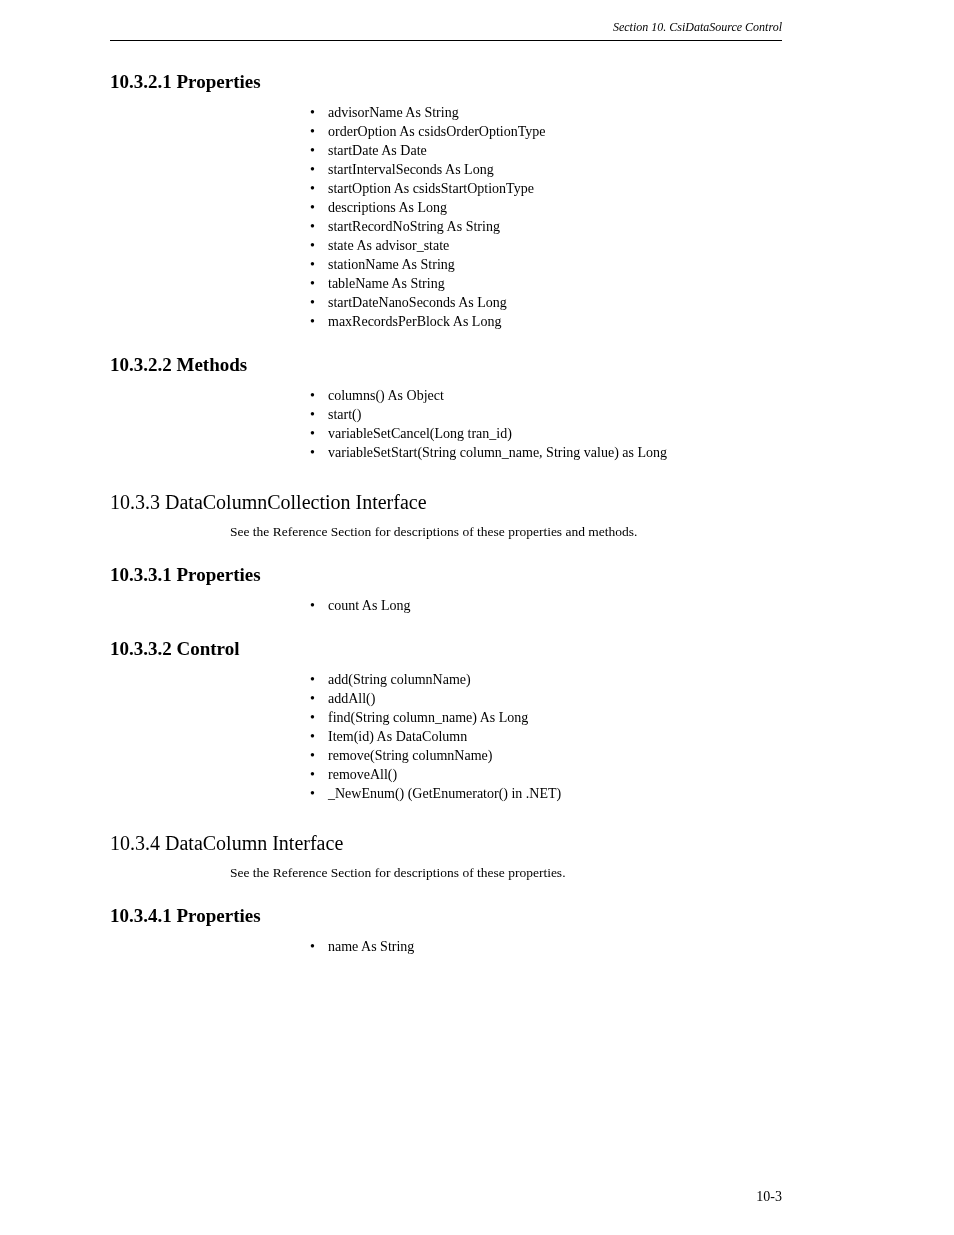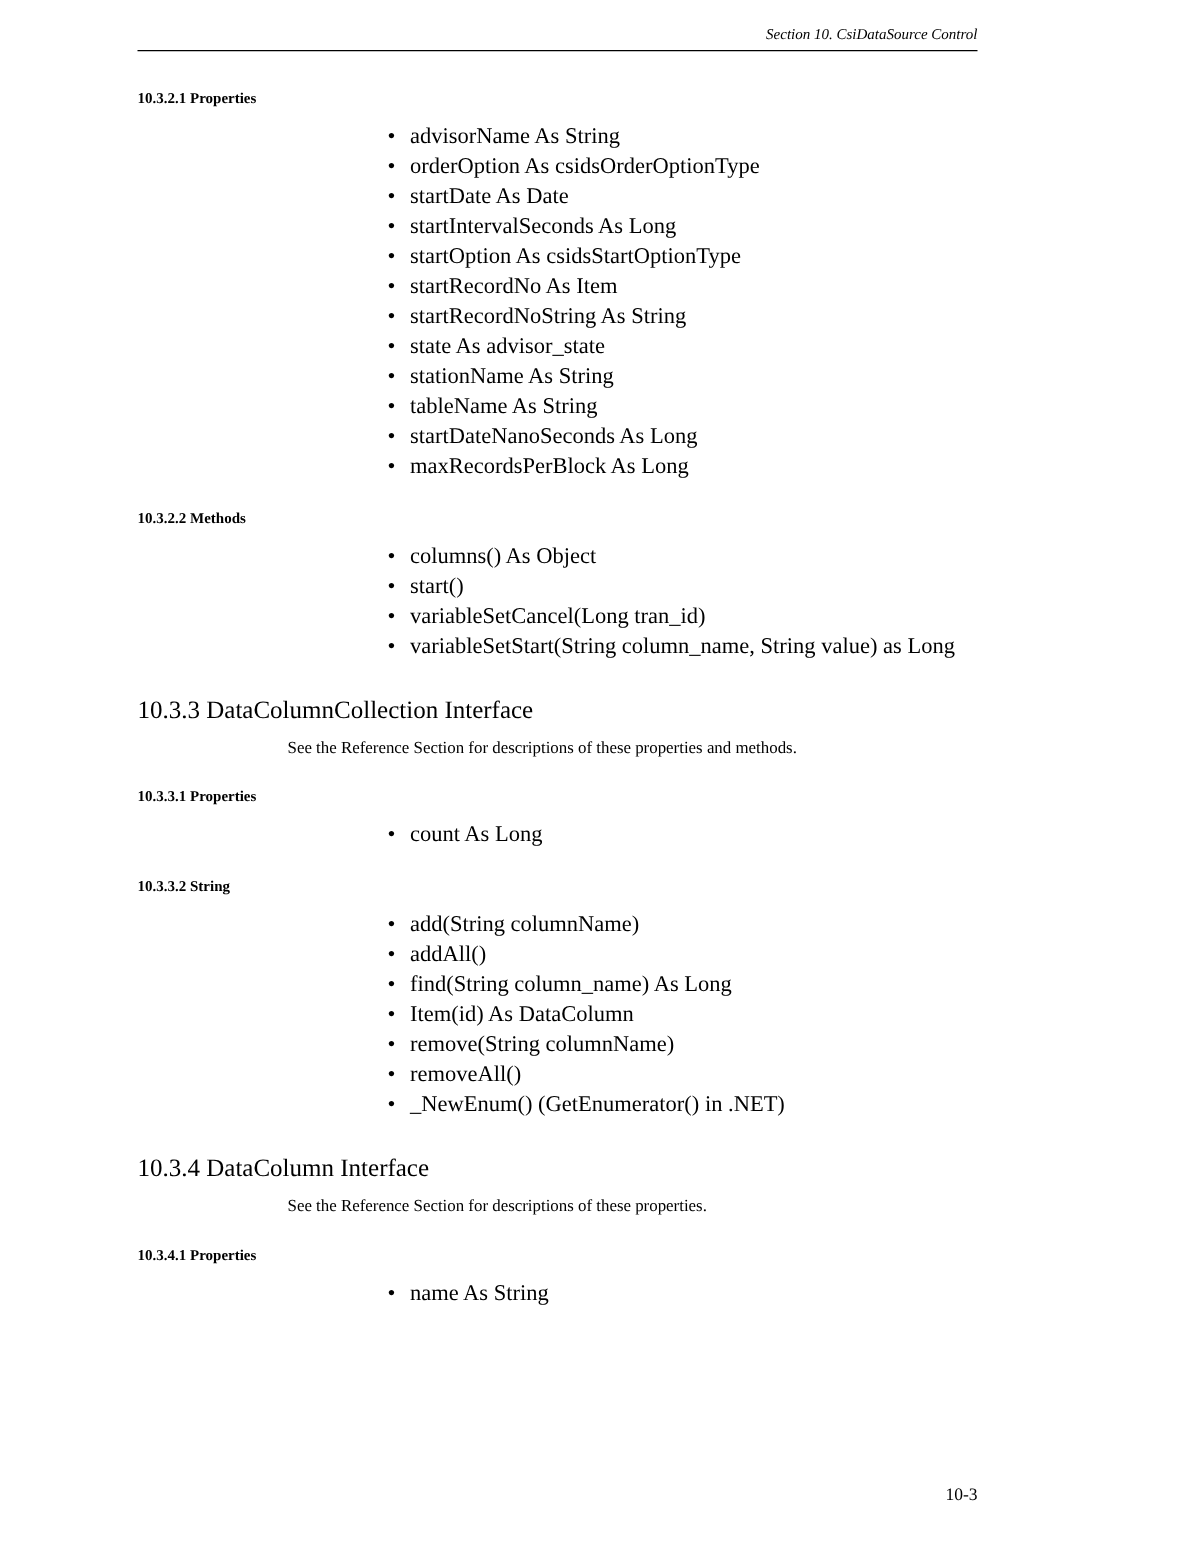--- a/index.html
+++ b/index.html
@@ -32,21 +32,21 @@
       font-size: 12px;
       font-style: italic;
       color: #000;
     }
 
     .content {
       margin-top: 30px;
     }
 
     h2 {
-      font-size: 12px;
+      font-size: 19px;
       font-weight: bold;
       margin-bottom: 12px;
       margin-top: 24px;
     }
 
     h1.section-title {
       font-size: 20px;
       font-weight: normal;
       margin-top: 30px;
       margin-bottom: 10px;
@@ -61,21 +61,21 @@
     ul {
       list-style: none;
       margin-left: 200px;
       margin-bottom: 14px;
     }
 
     ul li {
       position: relative;
       padding-left: 18px;
       margin-bottom: 3px;
-      font-size: 18px;
+      font-size: 14px;
       font-family: "Times New Roman", Times, serif;
     }
 
     ul li::before {
       content: "•";
       position: absolute;
       left: 0;
       top: 0;
     }
 
@@ -105,21 +105,21 @@
 
   <div class="content">
 
     <h2>10.3.2.1  Properties</h2>
     <ul>
       <li><span>advisorName As String</span></li>
       <li><span>orderOption As csidsOrderOptionType</span></li>
       <li><span>startDate As Date</span></li>
       <li><span>startIntervalSeconds As Long</span></li>
       <li><span>startOption As csidsStartOptionType</span></li>
-      <li><span>startRecordNo As Item</span></li>
+      <li><span>descriptions As Long</span></li>
       <li><span>startRecordNoString As String</span></li>
       <li><span>state As advisor_state</span></li>
       <li><span>stationName As String</span></li>
       <li><span>tableName As String</span></li>
       <li><span>startDateNanoSeconds As Long</span></li>
       <li><span>maxRecordsPerBlock As Long</span></li>
     </ul>
 
     <h2>10.3.2.2  Methods</h2>
     <ul>
@@ -130,21 +130,21 @@
     </ul>
 
     <h1 class="section-title">10.3.3  DataColumnCollection Interface</h1>
     <p class="description">See the Reference Section for descriptions of these properties and methods.</p>
 
     <h2>10.3.3.1  Properties</h2>
     <ul>
       <li><span>count As Long</span></li>
     </ul>
 
-    <h2>10.3.3.2  String</h2>
+    <h2>10.3.3.2  Control</h2>
     <ul>
       <li><span>add(String columnName)</span></li>
       <li><span>addAll()</span></li>
       <li><span>find(String column_name) As Long</span></li>
       <li><span>Item(id) As DataColumn</span></li>
       <li><span>remove(String columnName)</span></li>
       <li><span>removeAll()</span></li>
       <li><span>_NewEnum() (GetEnumerator() in .NET)</span></li>
     </ul>
 

